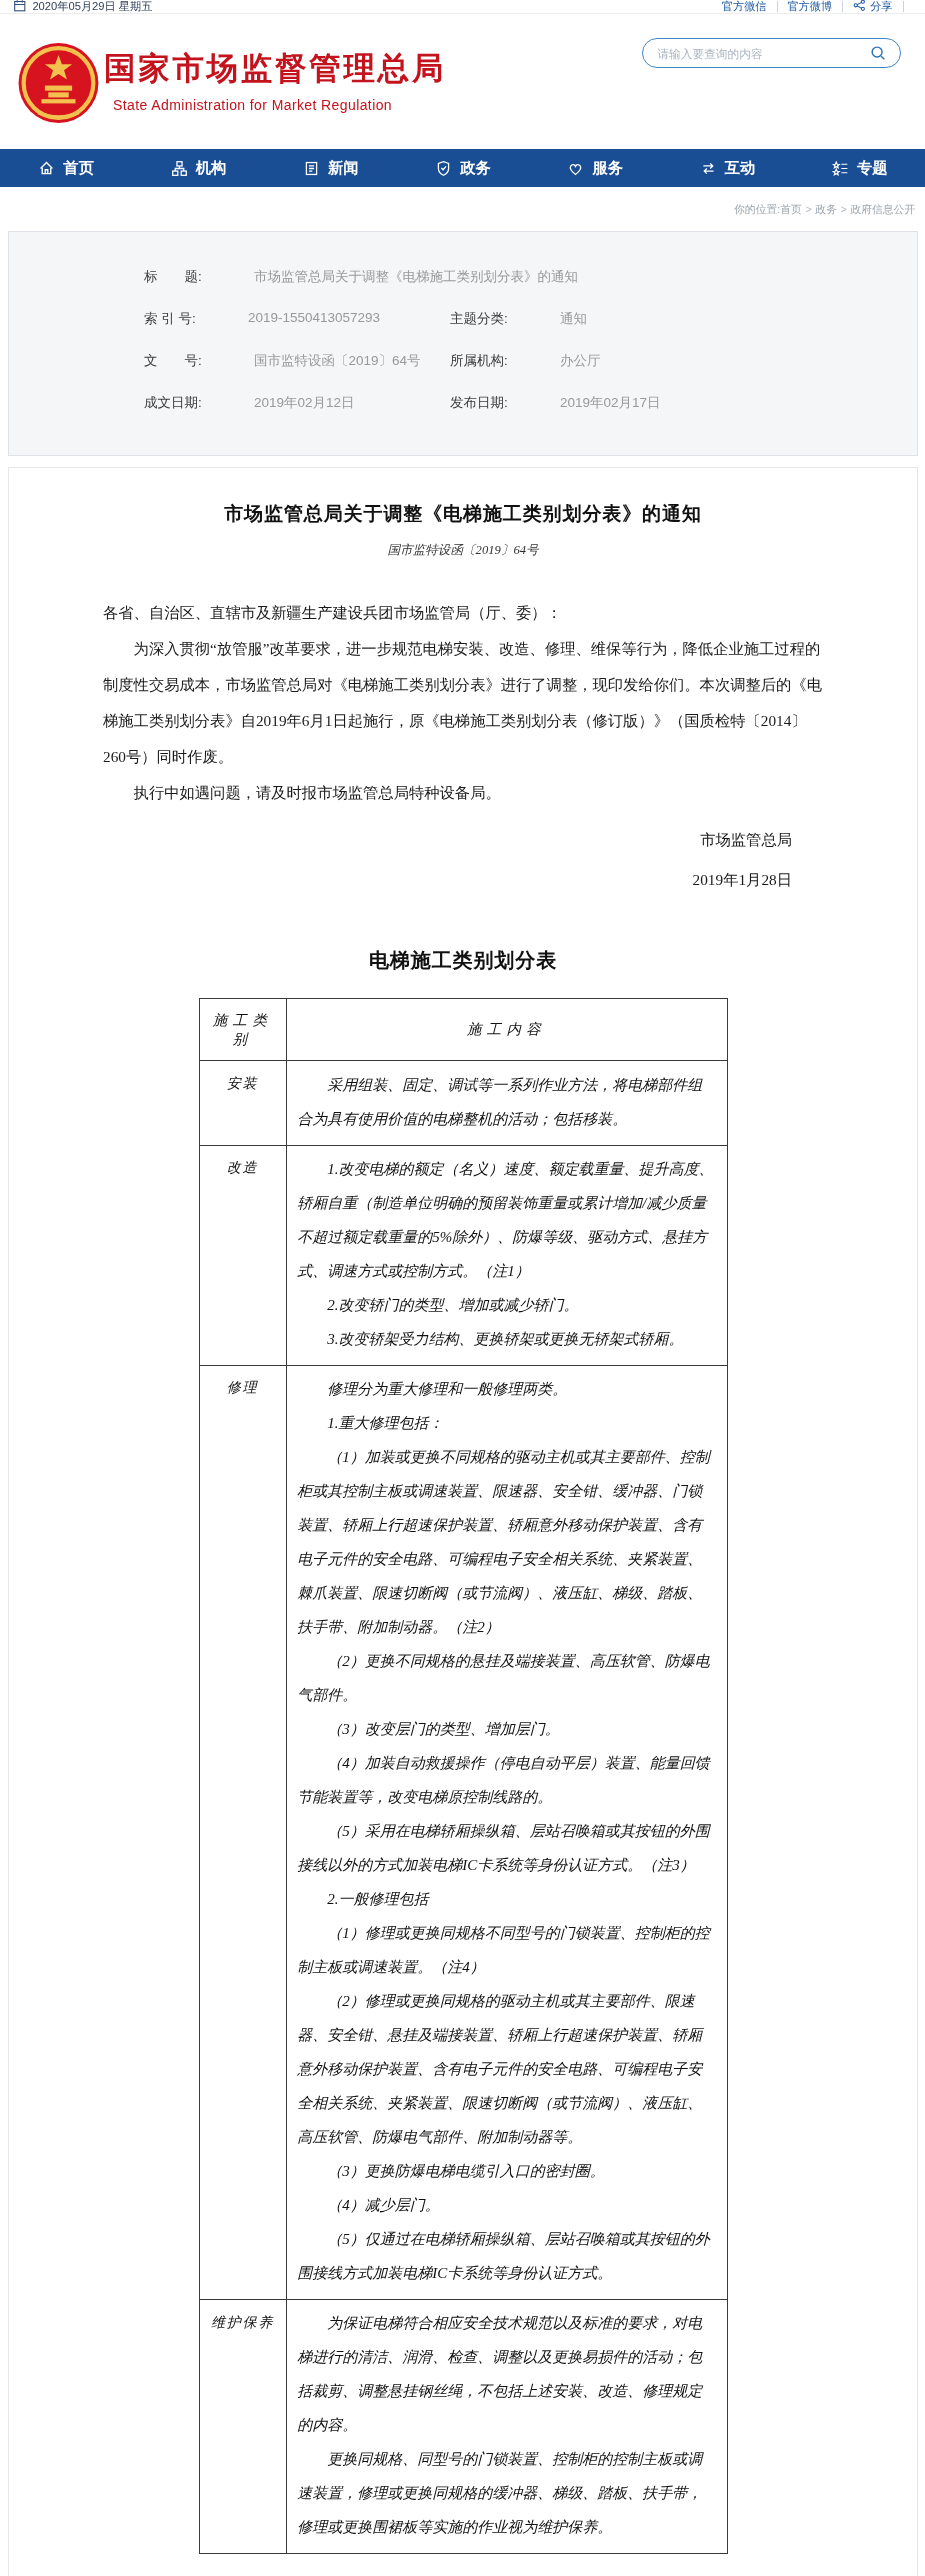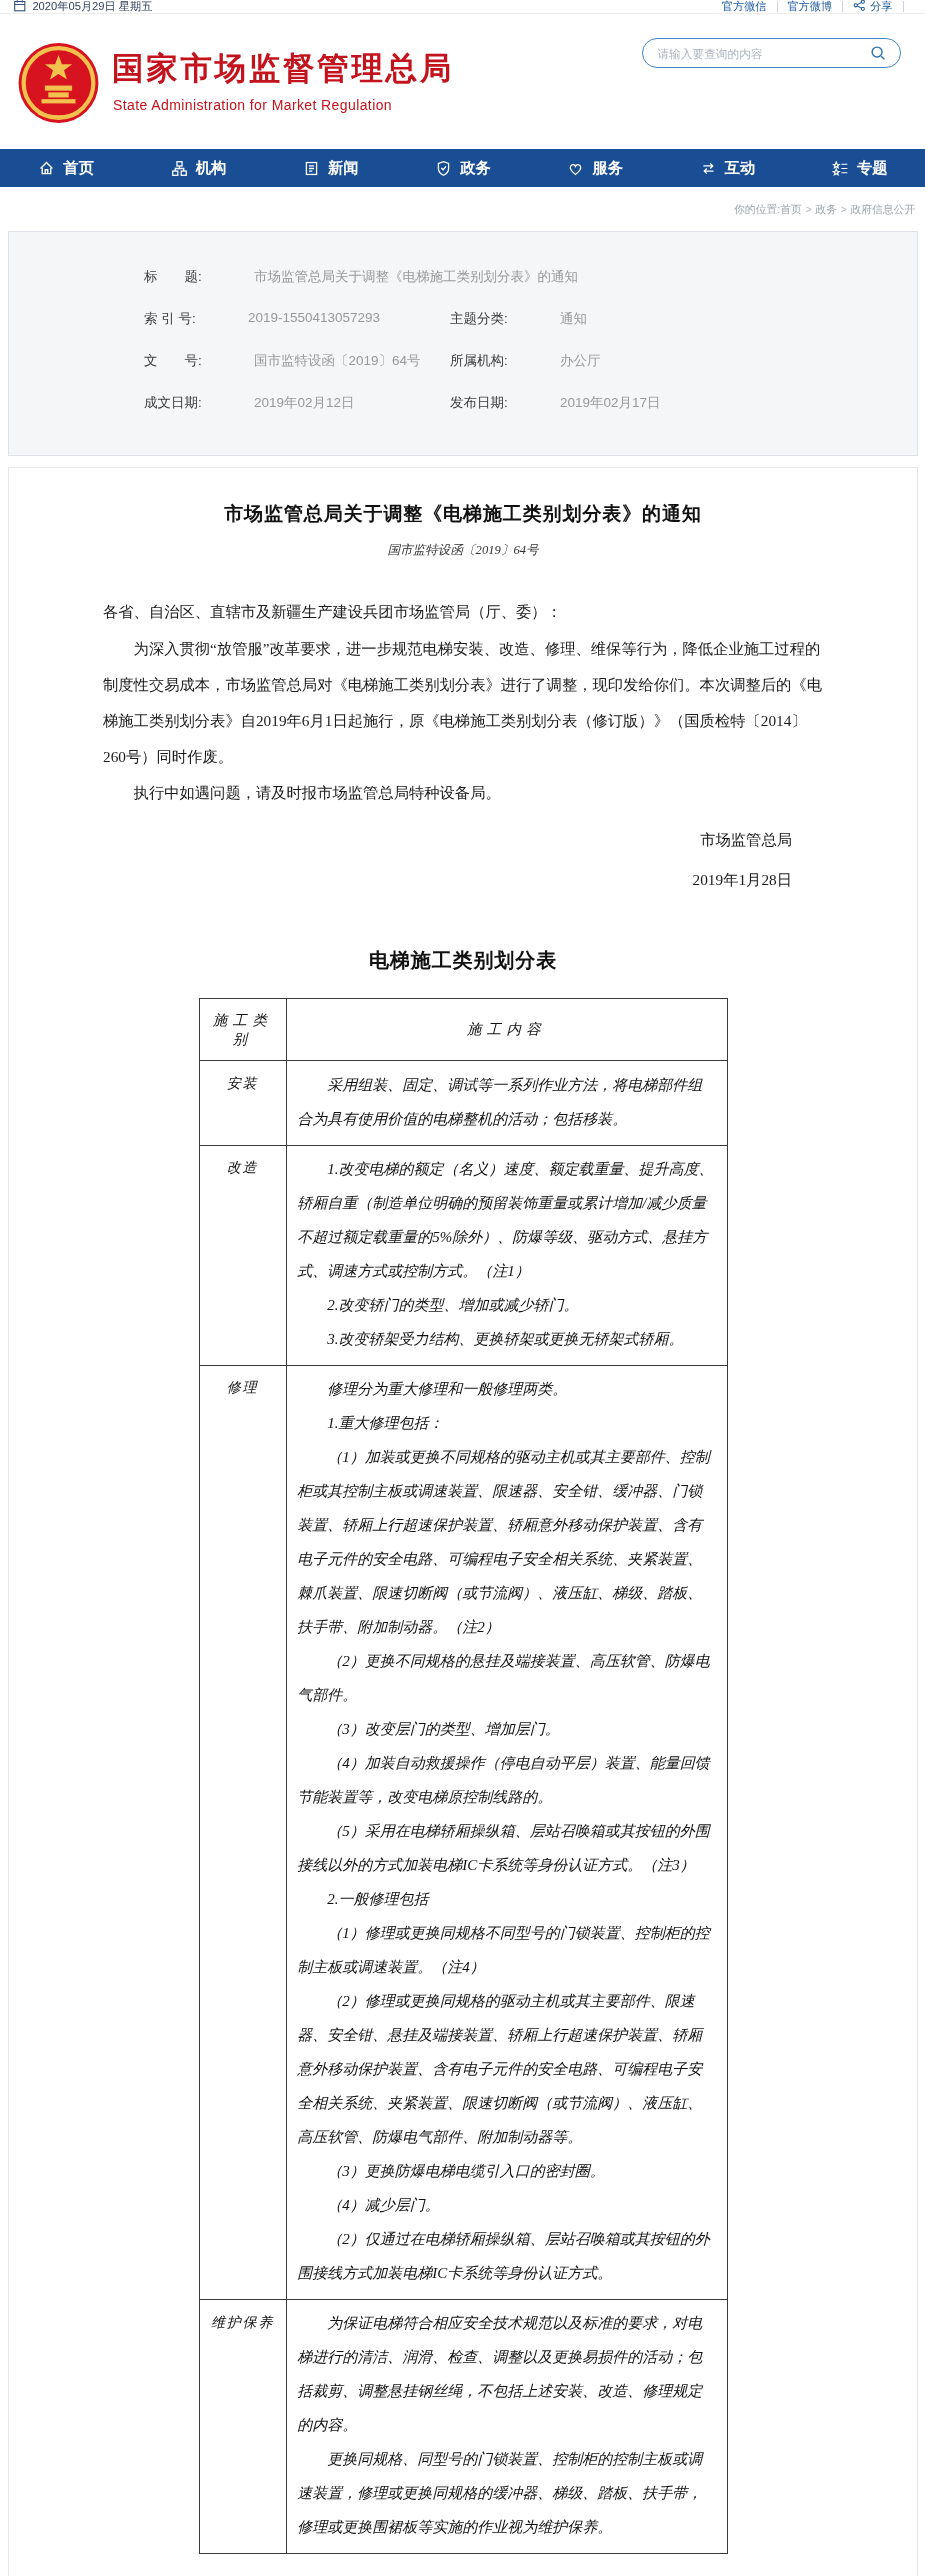--- a/index.html
+++ b/index.html
@@ -15,21 +15,21 @@
   }
   .topbar-left { display: flex; align-items: center; gap: 6.3px; color: #33415c; }
   .topbar-right { display: flex; align-items: center; }
   .topbar-right a { color: #1d5a9e; text-decoration: none; cursor: pointer; }
   .sep { width: 0.9px; height: 10.8px; background: #c9d3de; margin: 0 10px; display: inline-block; }
   .share-wrap { display: flex; align-items: center; gap: 4.5px; cursor: pointer; }
   
   .header { height: 135px; position: relative; background: #fff; }
   .logo { position: absolute; left: 16px; top: 21.6px; width: 85px; height: 94px; }
   .header-title {
-    position: absolute; left: 112px; top: 34px;
+    position: absolute; left: 104px; top: 34px;
     color: #c3131c; font-size: 31.5px; font-weight: bold; letter-spacing: 2.7px;
   }
   .header-sub {
     position: absolute; left: 113px; top: 83px;
     color: #c3131c; font-size: 14px; letter-spacing: 0.4px;
   }
   .search {
     position: absolute; right: 25px; top: 24px; width: 259px; height: 30px;
     border: 0.9px solid #3f86c2; border-radius: 15.3px; background: #fff;
     display: flex; align-items: center; padding: 0 10.8px 0 14.4px;
@@ -68,21 +68,21 @@
     padding: 32px 94px 63px;
   }
   .doc h1 {
     text-align: center; font-size: 19px; font-weight: bold; color: #111;
     letter-spacing: 0.9px; line-height: 27px;
   }
   .doc-number {
     text-align: center; margin-top: 14.4px; font: italic 12.6px "Liberation Serif", serif; color: #333;
   }
   .salutation {
-    margin-top: 36px; font-family: Liberation Mono, monospace;
+    margin-top: 36px; font-family: Liberation Sans, sans-serif;
     font-size: 15.3px; line-height: 36px; color: #1a1a1a;
   }
   .doc-paragraphs p {
     text-indent: 2em; font-family: "Liberation Serif", serif;
     font-size: 15.3px; line-height: 36px; color: #1a1a1a;
   }
   .sign-name, .sign-date {
     text-align: right; padding-right: 31px; font-family: "Liberation Serif", serif;
     font-size: 15.3px; line-height: 40px; color: #1a1a1a;
   }
@@ -317,21 +317,21 @@
             <p>（1）加装或更换不同规格的驱动主机或其主要部件、控制柜或其控制主板或调速装置、限速器、安全钳、缓冲器、门锁装置、轿厢上行超速保护装置、轿厢意外移动保护装置、含有电子元件的安全电路、可编程电子安全相关系统、夹紧装置、棘爪装置、限速切断阀（或节流阀）、液压缸、梯级、踏板、扶手带、附加制动器。（注2）</p>
             <p>（2）更换不同规格的悬挂及端接装置、高压软管、防爆电气部件。</p>
             <p>（3）改变层门的类型、增加层门。</p>
             <p>（4）加装自动救援操作（停电自动平层）装置、能量回馈节能装置等，改变电梯原控制线路的。</p>
             <p>（5）采用在电梯轿厢操纵箱、层站召唤箱或其按钮的外围接线以外的方式加装电梯IC卡系统等身份认证方式。（注3）</p>
             <p>2.一般修理包括</p>
             <p>（1）修理或更换同规格不同型号的门锁装置、控制柜的控制主板或调速装置。（注4）</p>
             <p>（2）修理或更换同规格的驱动主机或其主要部件、限速器、安全钳、悬挂及端接装置、轿厢上行超速保护装置、轿厢意外移动保护装置、含有电子元件的安全电路、可编程电子安全相关系统、夹紧装置、限速切断阀（或节流阀）、液压缸、高压软管、防爆电气部件、附加制动器等。</p>
             <p>（3）更换防爆电梯电缆引入口的密封圈。</p>
             <p>（4）减少层门。</p>
-            <p>（2）仅通过在电梯轿厢操纵箱、层站召唤箱或其按钮的外围接线方式加装电梯IC卡系统等身份认证方式。</p>
+            <p>（5）仅通过在电梯轿厢操纵箱、层站召唤箱或其按钮的外围接线方式加装电梯IC卡系统等身份认证方式。</p>
           </td>
     </tr>
     <tr>
       <td class="cat">维护保养</td>
       <td class="content">
             <p>为保证电梯符合相应安全技术规范以及标准的要求，对电梯进行的清洁、润滑、检查、调整以及更换易损件的活动；包括裁剪、调整悬挂钢丝绳，不包括上述安装、改造、修理规定的内容。</p>
             <p>更换同规格、同型号的门锁装置、控制柜的控制主板或调速装置，修理或更换同规格的缓冲器、梯级、踏板、扶手带，修理或更换围裙板等实施的作业视为维护保养。</p>
           </td>
     </tr>
   </tbody>

